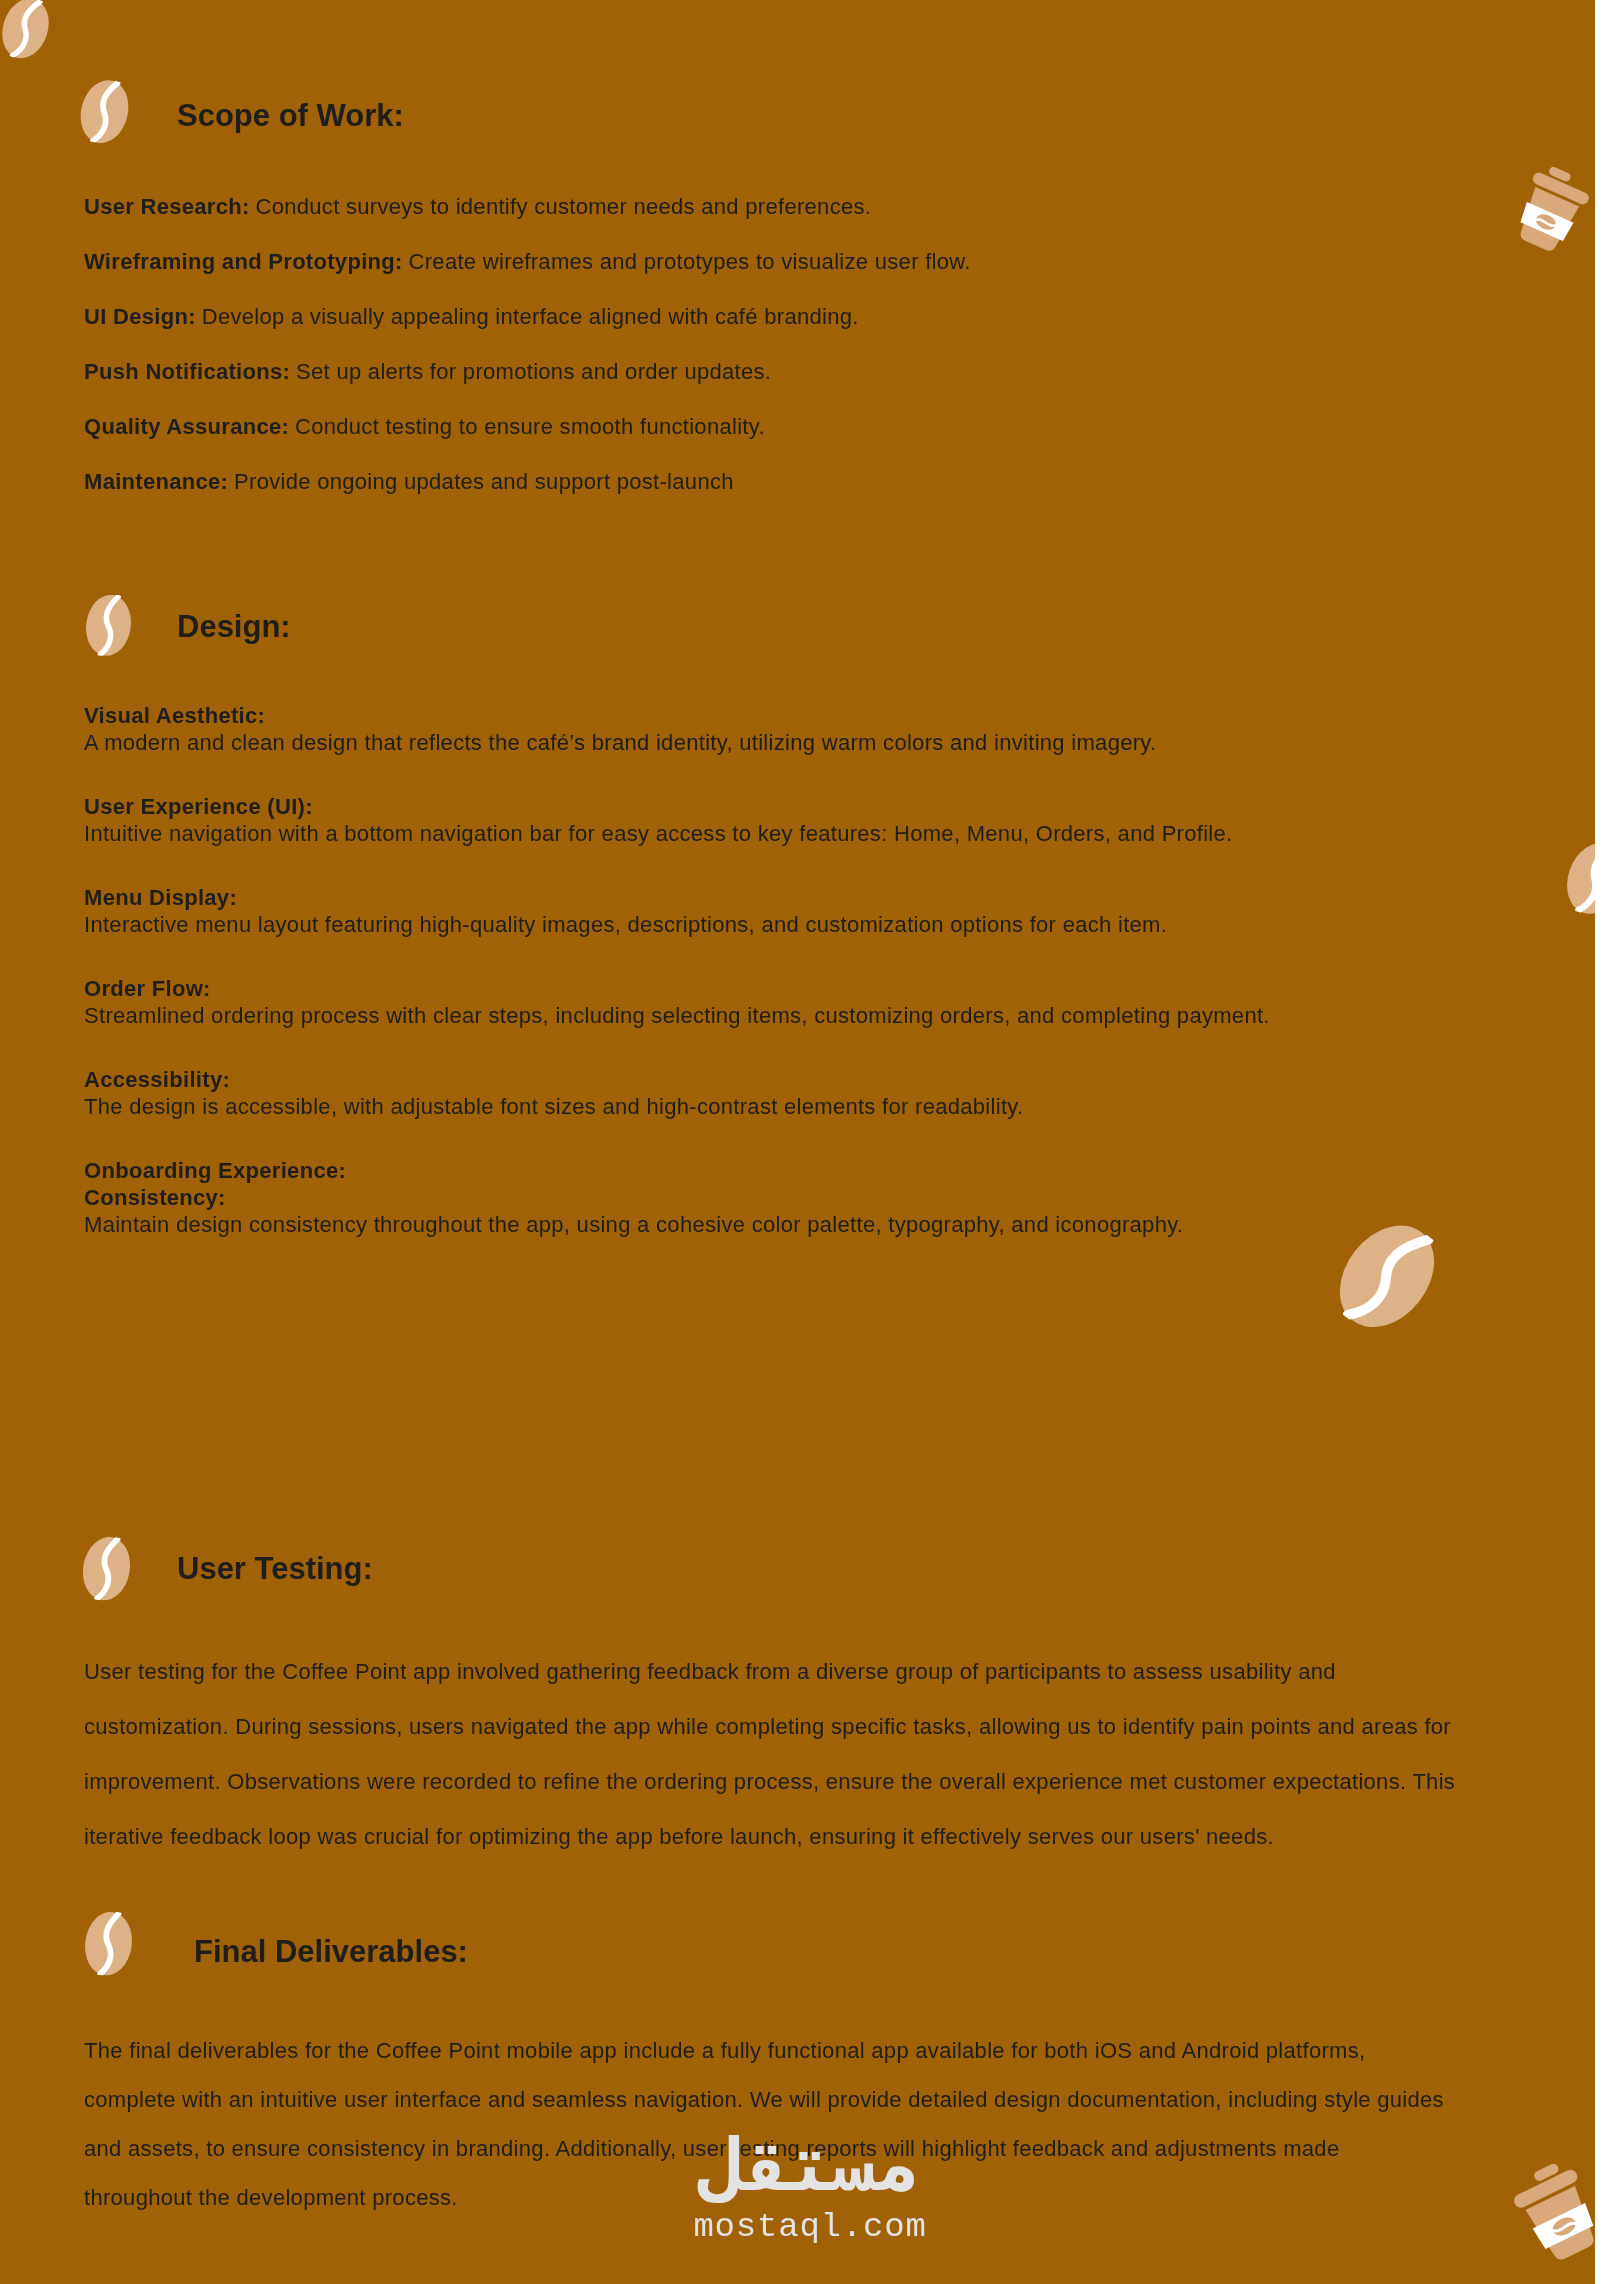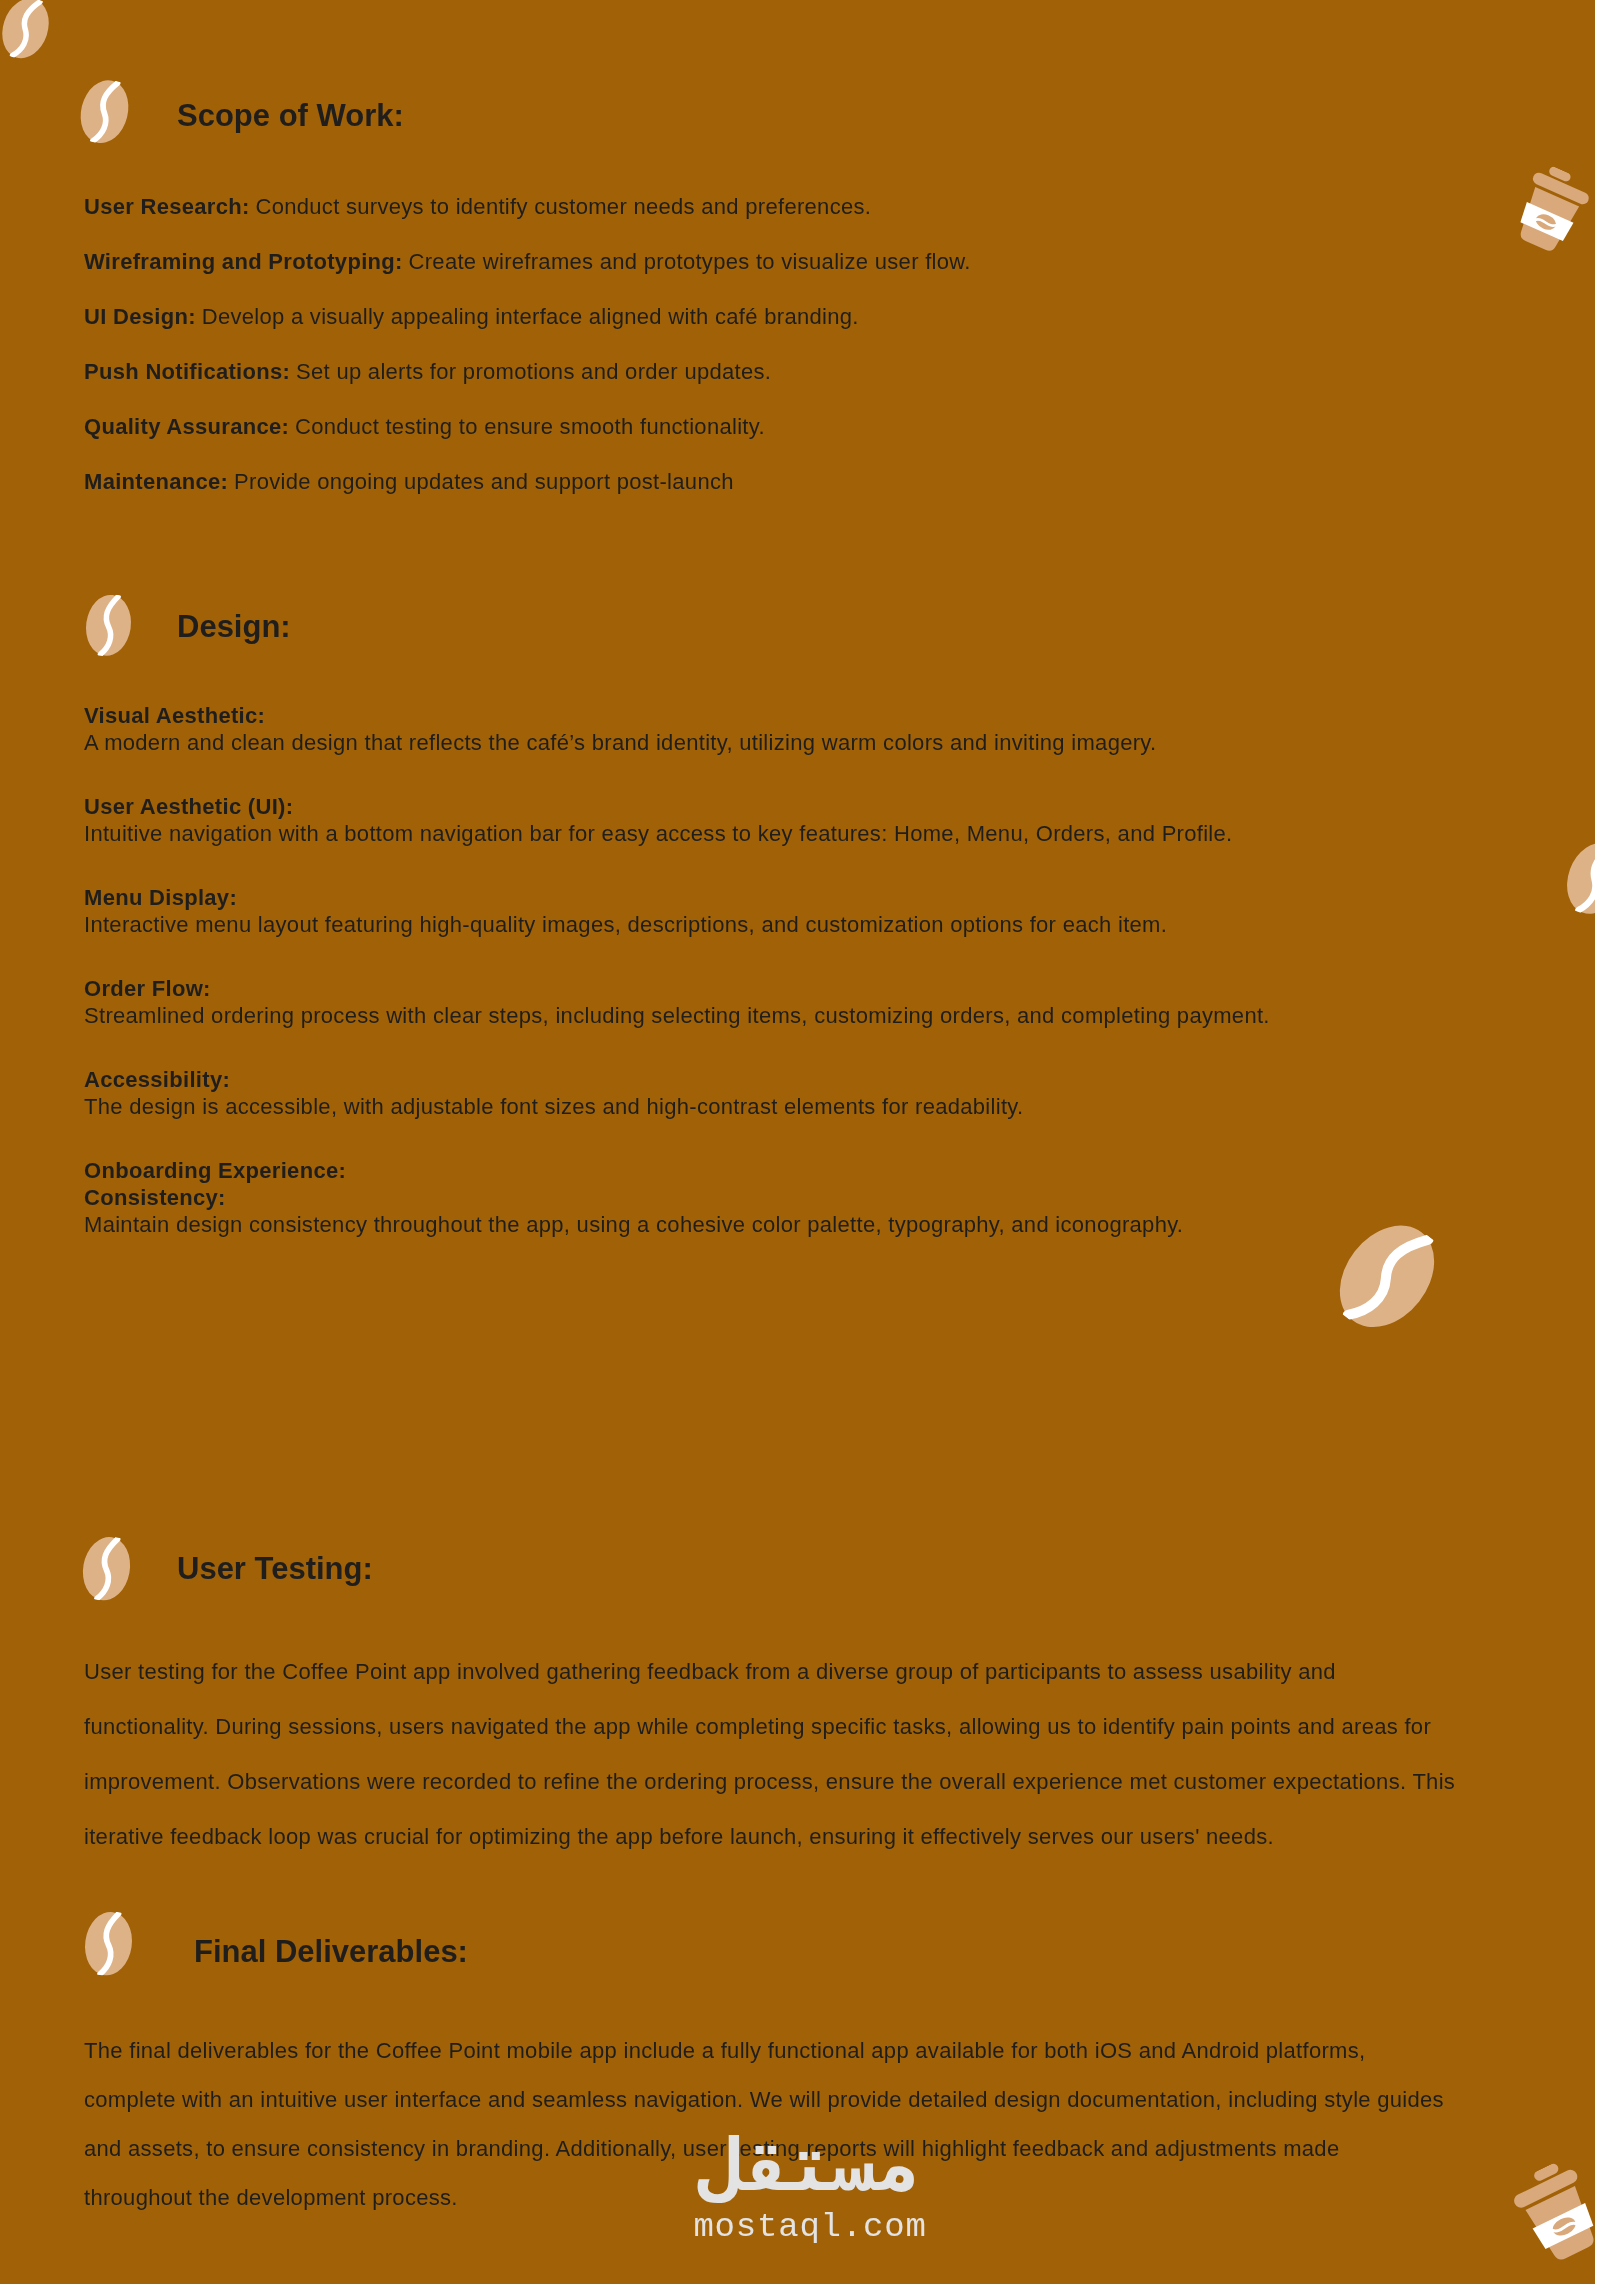--- a/index.html
+++ b/index.html
@@ -141,21 +141,21 @@
       </svg>
     </div>
   <h2 class="abs section-title title-h2">Design:</h2>
 
   <div class="abs body-text design-list">
     <div class="design-item">
       <div class="d-label">Visual Aesthetic:</div>
       <div class="d-text">A modern and clean design that reflects the café’s brand identity, utilizing warm colors and inviting imagery.</div>
     </div>
     <div class="design-item">
-      <div class="d-label">User Aesthetic (UI):</div>
+      <div class="d-label">User Experience (UI):</div>
       <div class="d-text">Intuitive navigation with a bottom navigation bar for easy access to key features: Home, Menu, Orders, and Profile.</div>
     </div>
     <div class="design-item">
       <div class="d-label">Menu Display:</div>
       <div class="d-text">Interactive menu layout featuring high-quality images, descriptions, and customization options for each item.</div>
     </div>
     <div class="design-item">
       <div class="d-label">Order Flow:</div>
       <div class="d-text">Streamlined ordering process with clear steps, including selecting items, customizing orders, and completing payment.</div>
     </div>
@@ -174,21 +174,21 @@
 
   <div class="abs icon bean-h3">
       <svg viewBox="0 0 60 80">
         <use href="#bean-sym"></use>
       </svg>
     </div>
   <h2 class="abs section-title title-h3">User Testing:</h2>
 
   <div class="abs body-text para-ut">
     <div class="p-line">User testing for the Coffee Point app involved gathering feedback from a diverse group of participants to assess usability and</div>
-    <div class="p-line">functionality. During sessions, users navigated the app while completing specific tasks, allowing us to identify pain points and areas for</div>
+    <div class="p-line">customization. During sessions, users navigated the app while completing specific tasks, allowing us to identify pain points and areas for</div>
     <div class="p-line">improvement. Observations were recorded to refine the ordering process, ensure the overall experience met customer expectations. This</div>
     <div class="p-line">iterative feedback loop was crucial for optimizing the app before launch, ensuring it effectively serves our users' needs.</div>
   </div>
 
   <div class="abs icon bean-h4">
       <svg viewBox="0 0 60 80">
         <use href="#bean-sym"></use>
       </svg>
     </div>
   <h2 class="abs section-title title-h4">Final Deliverables:</h2>

